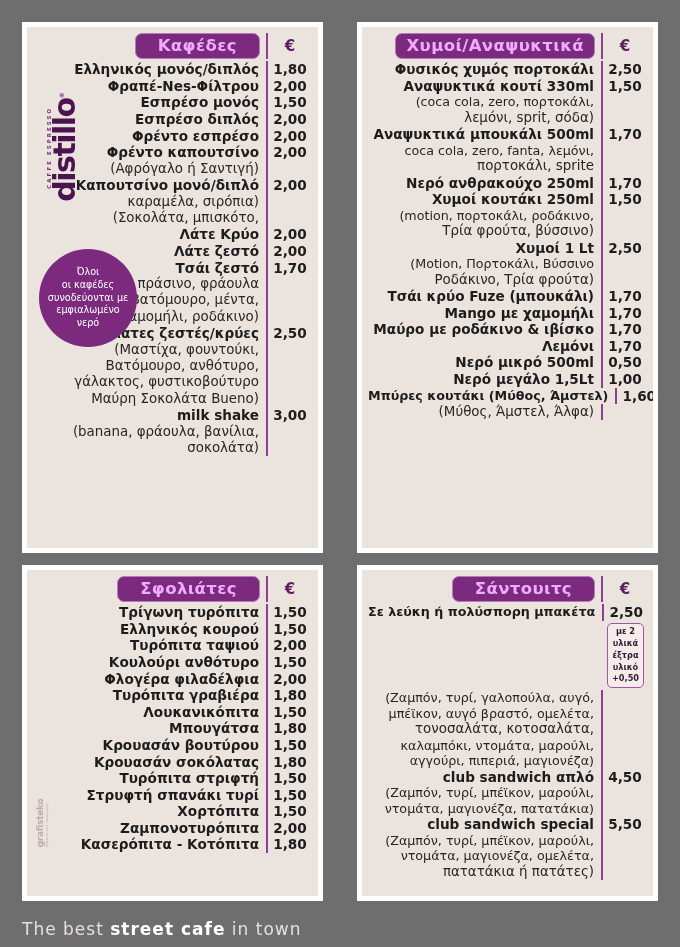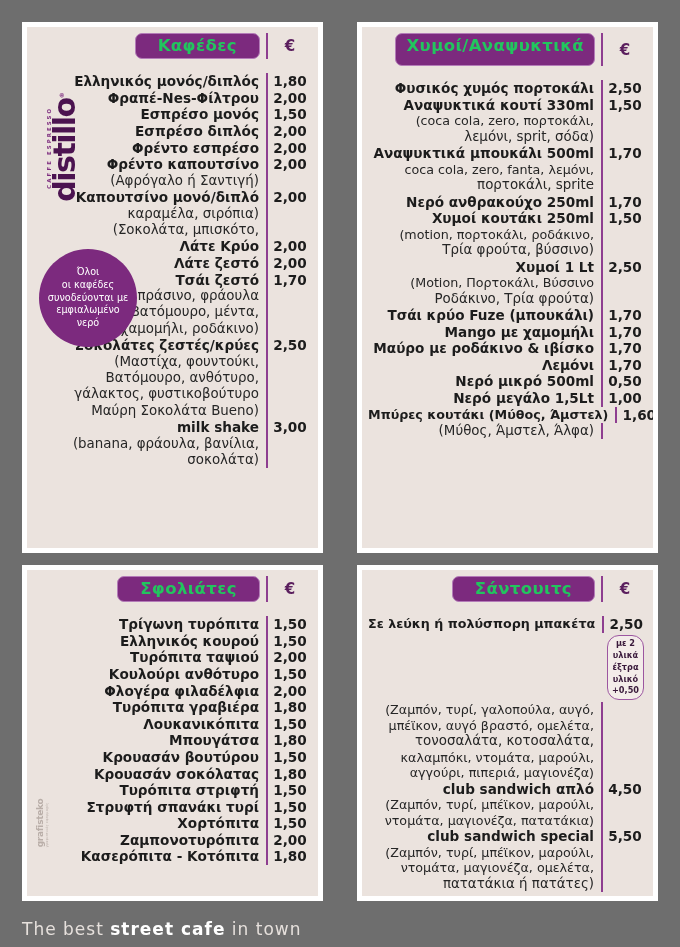--- a/index.html
+++ b/index.html
@@ -52,46 +52,45 @@
     flex: 1;
     display: flex;
     justify-content: flex-end;
     align-items: center;
     padding-right: 6px;
   }
   .hdr-title {
     background: #7c2a7e;
     border: 1.5px solid #b47cb8;
     border-radius: 7px;
-    color: #22c55e;
+    color: #f0abfc;
     font-weight: bold;
     font-size: 16.5px;
     letter-spacing: 0.4px;
     padding: 3px 22px 4px 22px;
     text-align: center;
     white-space: nowrap;
     line-height: 1.05;
   }
-  .hdr-title.wide { padding: 3px 10px 11px 10px; }
+  .hdr-title.wide { padding: 3px 10px 4px 10px; }
   .hdr-euro {
     width: 44px;
     min-width: 44px;
     display: flex;
     align-items: center;
     justify-content: center;
     color: #5b1f5e;
     font-weight: bold;
     font-size: 15px;
     border-left: 2.5px solid #8e3e90;
   }
   
   .items {
     display: flex;
     flex-direction: column;
-    margin-top: 12px;
   }
   .row {
     display: flex;
     align-items: flex-start;
     min-height: 0;
   }
   .row .name {
     flex: 1;
     text-align: right;
     padding-right: 7px;
@@ -118,21 +117,21 @@
     align-self: stretch;
     padding-top: 0px;
   }
   .row .price.empty { font-size: 0; }
   .row .price .pv { display: block; }
   .row.narrow .name { font-size: 12.7px; }
   
   .note-box {
     margin: 2px 3px 2px 4px;
     border: 1.4px solid #9c56a0;
-    border-radius: 12px;
+    border-radius: 5px;
     background: #f3ece9;
     color: #3a1a3c;
     font-size: 8.2px;
     font-weight: bold;
     line-height: 1.45;
     text-align: center;
     padding: 2px 1px;
   }
   
   .distillo-logo {

